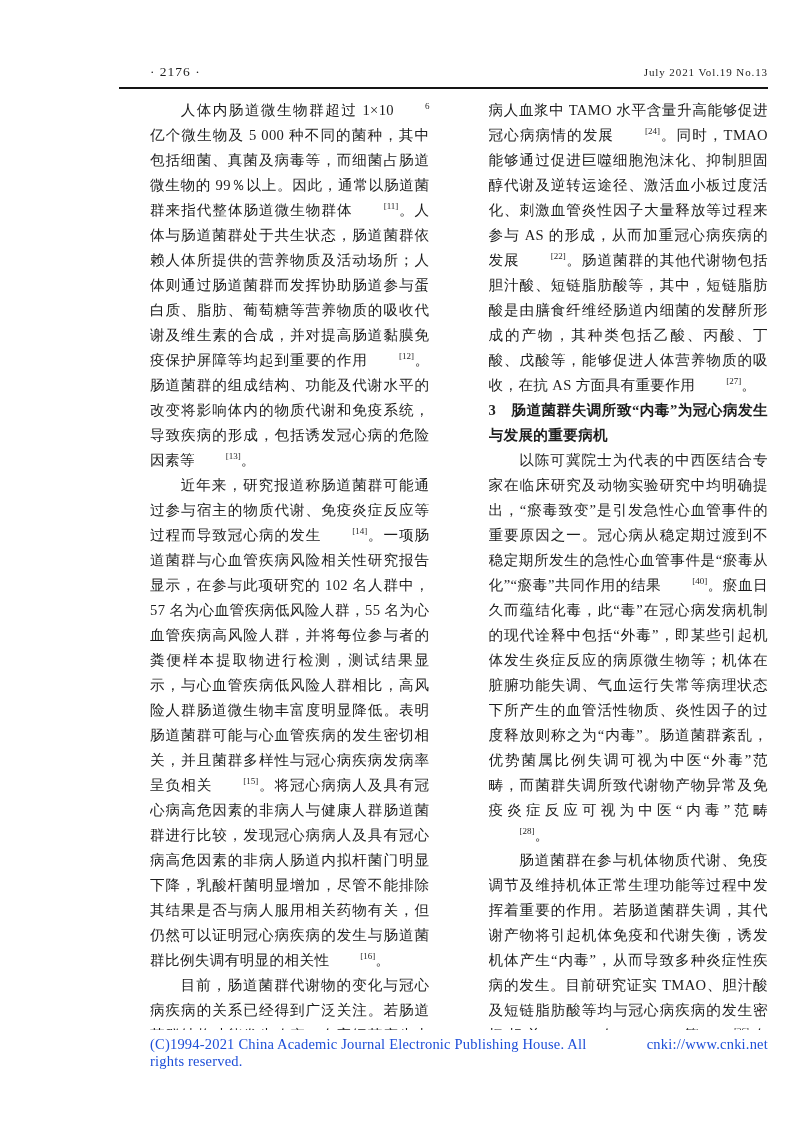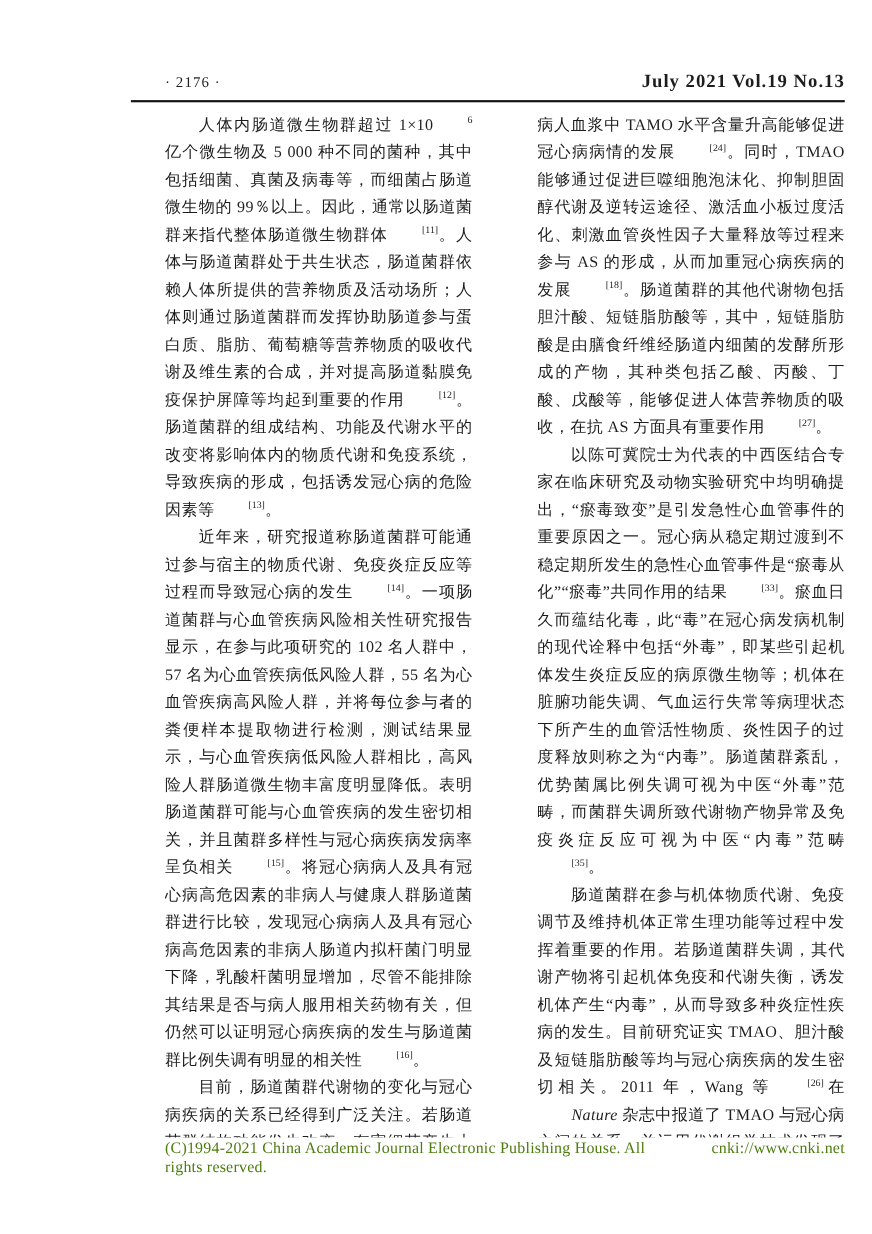--- a/index.html
+++ b/index.html
@@ -8,21 +8,21 @@
     width: 793px; height: 1122px;
     background: #ffffff;
     font-family: "Liberation Serif", "DejaVu Serif", serif;
     color: #1d1d1d;
   }
   .page { position: relative; width: 793px; height: 1122px; padding: 64px 56px 0 57px; }
 
   .header-row { display: flex; justify-content: space-between; align-items: baseline; }
   .page-number { font-size: 13.5px; letter-spacing: 1px; white-space: nowrap; }
   .journal-title { font-size: 10.6px; letter-spacing: 0.25px; white-space: nowrap; }
-  .issue-info { font-size: 17px; letter-spacing: 0.9px; white-space: nowrap; font-weight: bold; }
+  .issue-info { font-size: 11px; letter-spacing: 0.9px; white-space: nowrap; }
   .header-rule { border-bottom: 2px solid #151515; margin-top: 7px; }
 
   .columns { display: flex; gap: 28px; margin-top: 9px; height: 932px; overflow: hidden; }
   .col { width: 330px; overflow: hidden; }
 
   .para, .heading {
     margin: 0;
     font-size: 14.6px;
     line-height: 25px;
     text-align: justify;
@@ -34,43 +34,44 @@
     font-size: 9px;
     line-height: 0;
     vertical-align: super;
     letter-spacing: 0;
   }
   i { font-style: italic; }
 
   .footer-row {
     position: absolute; left: 57px; right: 56px; top: 1036px;
     display: flex; justify-content: space-between; align-items: baseline;
-    color: #4d7c0f; font-size: 14.5px; letter-spacing: 0.2px;
+    color: #1d4ed8; font-size: 14.5px; letter-spacing: 0.2px;
   }
 </style>
 </head>
 <body>
 
 <div class="page">
 
   <div class="header-row">
     <span class="page-number">· 2176 ·</span>
     <span class="issue-info">July 2021 Vol.19 No.13</span>
   </div>
   <div class="header-rule"></div>
 
   <div class="columns">
     <section class="col">
       <p class="para indent">人体内肠道微生物群超过 1×10<sup>6</sup> 亿个微生物及 5 000 种不同的菌种，其中包括细菌、真菌及病毒等，而细菌占肠道微生物的 99％以上。因此，通常以肠道菌群来指代整体肠道微生物群体<sup>[11]</sup>。人体与肠道菌群处于共生状态，肠道菌群依赖人体所提供的营养物质及活动场所；人体则通过肠道菌群而发挥协助肠道参与蛋白质、脂肪、葡萄糖等营养物质的吸收代谢及维生素的合成，并对提高肠道黏膜免疫保护屏障等均起到重要的作用<sup>[12]</sup>。肠道菌群的组成结构、功能及代谢水平的改变将影响体内的物质代谢和免疫系统，导致疾病的形成，包括诱发冠心病的危险因素等<sup>[13]</sup>。</p>
       <p class="para indent">近年来，研究报道称肠道菌群可能通过参与宿主的物质代谢、免疫炎症反应等过程而导致冠心病的发生<sup>[14]</sup>。一项肠道菌群与心血管疾病风险相关性研究报告显示，在参与此项研究的 102 名人群中，57 名为心血管疾病低风险人群，55 名为心血管疾病高风险人群，并将每位参与者的粪便样本提取物进行检测，测试结果显示，与心血管疾病低风险人群相比，高风险人群肠道微生物丰富度明显降低。表明肠道菌群可能与心血管疾病的发生密切相关，并且菌群多样性与冠心病疾病发病率呈负相关<sup>[15]</sup>。将冠心病病人及具有冠心病高危因素的非病人与健康人群肠道菌群进行比较，发现冠心病病人及具有冠心病高危因素的非病人肠道内拟杆菌门明显下降，乳酸杆菌明显增加，尽管不能排除其结果是否与病人服用相关药物有关，但仍然可以证明冠心病疾病的发生与肠道菌群比例失调有明显的相关性<sup>[16]</sup>。</p>
       <p class="para indent">目前，肠道菌群代谢物的变化与冠心病疾病的关系已经得到广泛关注。若肠道菌群结构功能发生改变，有害细菌产生大量有毒物质进入血液，可能导致内毒素血症，严重情况下，细菌及其代谢产物会破坏肠道黏膜保护屏障，进入体内诱发全身性炎症反应等<sup>[17]</sup>。研究表明在 AS 斑块处发现有细菌的 DNA，且检测到其类群存在于同一宿主的肠道内。因此，肠道菌群可能成为影响 AS 斑块稳定性的重要因素<sup>[18]</sup>。肠道菌群能够代谢食物中胆碱类物质，将其转化为三甲胺(trimethylamine，TMA)，经过肝脏时，在其内黄素单加氧酶的氧化下生成三甲胺-N-氧化物(trimethylamine N-oxide，TMAO)。研究证实 TMAO 参与心血管疾病的发生，并成为冠心病疾病的重要危险因素之一。AS 与冠心病有着密切的关联，Senthong 等对 935 例 AS 病人血浆中 TMAO 水平进行检测，发现病人血浆中 TMAO 含量增高会增加 AS 病人的全因死亡率，而后又对 353 例稳定性冠心病病人进行观察比较发现，</p>
     </section>
     <section class="col">
-      <p class="para">病人血浆中 TAMO 水平含量升高能够促进冠心病病情的发展<sup>[24]</sup>。同时，TMAO 能够通过促进巨噬细胞泡沫化、抑制胆固醇代谢及逆转运途径、激活血小板过度活化、刺激血管炎性因子大量释放等过程来参与 AS 的形成，从而加重冠心病疾病的发展<sup>[18]</sup>。肠道菌群的其他代谢物包括胆汁酸、短链脂肪酸等，其中，短链脂肪酸是由膳食纤维经肠道内细菌的发酵所形成的产物，其种类包括乙酸、丙酸、丁酸、戊酸等，能够促进人体营养物质的吸收，在抗 AS 方面具有重要作用<sup>[27]</sup>。</p>
-      <p class="para indent">以陈可冀院士为代表的中西医结合专家在临床研究及动物实验研究中均明确提出，“瘀毒致变”是引发急性心血管事件的重要原因之一。冠心病从稳定期过渡到不稳定期所发生的急性心血管事件是“瘀毒从化”“瘀毒”共同作用的结果<sup>[33]</sup>。瘀血日久而蕴结化毒，此“毒”在冠心病发病机制的现代诠释中包括“外毒”，即某些引起机体发生炎症反应的病原微生物等；机体在脏腑功能失调、气血运行失常等病理状态下所产生的血管活性物质、炎性因子的过度释放则称之为“内毒”。肠道菌群紊乱，优势菌属比例失调可视为中医“外毒”范畴，而菌群失调所致代谢物产物异常及免疫炎症反应可视为中医“内毒”范畴<sup>[35]</sup>。</p>
+      <p class="para">病人血浆中 TAMO 水平含量升高能够促进冠心病病情的发展<sup>[24]</sup>。同时，TMAO 能够通过促进巨噬细胞泡沫化、抑制胆固醇代谢及逆转运途径、激活血小板过度活化、刺激血管炎性因子大量释放等过程来参与 AS 的形成，从而加重冠心病疾病的发展<sup>[22]</sup>。肠道菌群的其他代谢物包括胆汁酸、短链脂肪酸等，其中，短链脂肪酸是由膳食纤维经肠道内细菌的发酵所形成的产物，其种类包括乙酸、丙酸、丁酸、戊酸等，能够促进人体营养物质的吸收，在抗 AS 方面具有重要作用<sup>[27]</sup>。</p>
+      <h3 class="heading">3　肠道菌群失调所致“内毒”为冠心病发生与发展的重要病机</h3>
+      <p class="para indent">以陈可冀院士为代表的中西医结合专家在临床研究及动物实验研究中均明确提出，“瘀毒致变”是引发急性心血管事件的重要原因之一。冠心病从稳定期过渡到不稳定期所发生的急性心血管事件是“瘀毒从化”“瘀毒”共同作用的结果<sup>[40]</sup>。瘀血日久而蕴结化毒，此“毒”在冠心病发病机制的现代诠释中包括“外毒”，即某些引起机体发生炎症反应的病原微生物等；机体在脏腑功能失调、气血运行失常等病理状态下所产生的血管活性物质、炎性因子的过度释放则称之为“内毒”。肠道菌群紊乱，优势菌属比例失调可视为中医“外毒”范畴，而菌群失调所致代谢物产物异常及免疫炎症反应可视为中医“内毒”范畴<sup>[28]</sup>。</p>
       <p class="para indent">肠道菌群在参与机体物质代谢、免疫调节及维持机体正常生理功能等过程中发挥着重要的作用。若肠道菌群失调，其代谢产物将引起机体免疫和代谢失衡，诱发机体产生“内毒”，从而导致多种炎症性疾病的发生。目前研究证实 TMAO、胆汁酸及短链脂肪酸等均与冠心病疾病的发生密切相关。2011 年，Wang 等<sup>[26]</sup>在<i>Nature</i> 杂志中报道了 TMAO 与冠心病之间的关系，并运用代谢组学技术发现了血浆 TMAO、胆碱及甜菜碱含量能够作为预测冠心病疾病发生的独立危险因素。此后，越来越多的实验研究证实，TMAO 可以增加巨噬细胞上清道夫受体的表达，从而增加巨噬细胞内胆固醇的累积，促进泡沫细胞的形成，增加了 AS 疾病发生的风险。同时，TMAO 能够促进单核细胞及炎性因子的表达，加重动脉管壁的炎性损伤，从而导致冠心病等心血管疾病的发生。胆汁酸能够协助肠道内胆固醇及脂溶性维生素进行消化吸收。肠道菌群与胆汁酸之间存在密切联系，肠道菌群参与胆汁酸的生物转化与合成，胆汁酸能够调节菌群的结构与丰度。肠道内可以通过激活法尼醇 X 受体(farnesoid X receptor，FXR)核受体来调控胆汁酸的代谢。若菌群失调，胆汁酸代谢通路受阻，导致胆固醇代谢缓慢，引起</p>
     </section>
   </div>
 
   <div class="footer-row">
     <span>(C)1994-2021 China Academic Journal Electronic Publishing House. All rights reserved.</span>
     <span>cnki://www.cnki.net</span>
   </div>
 
 </div>

